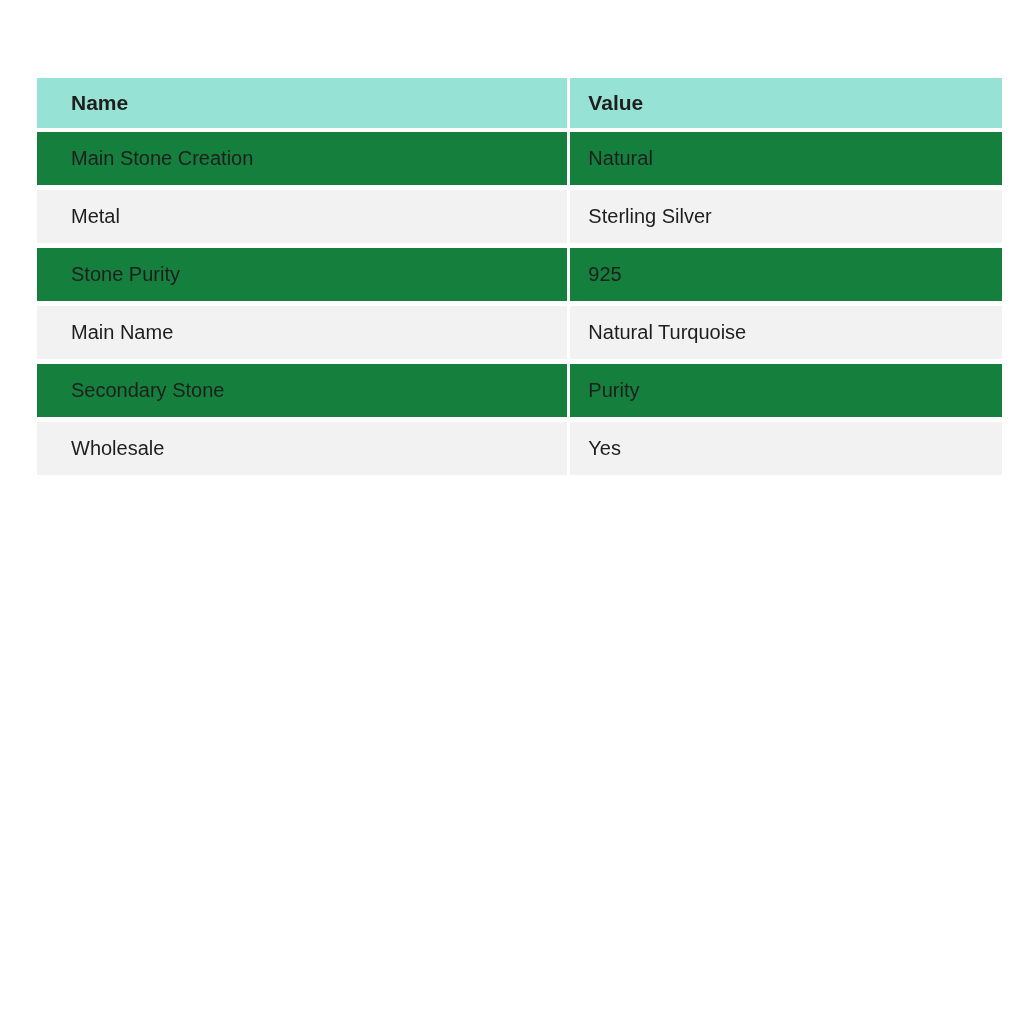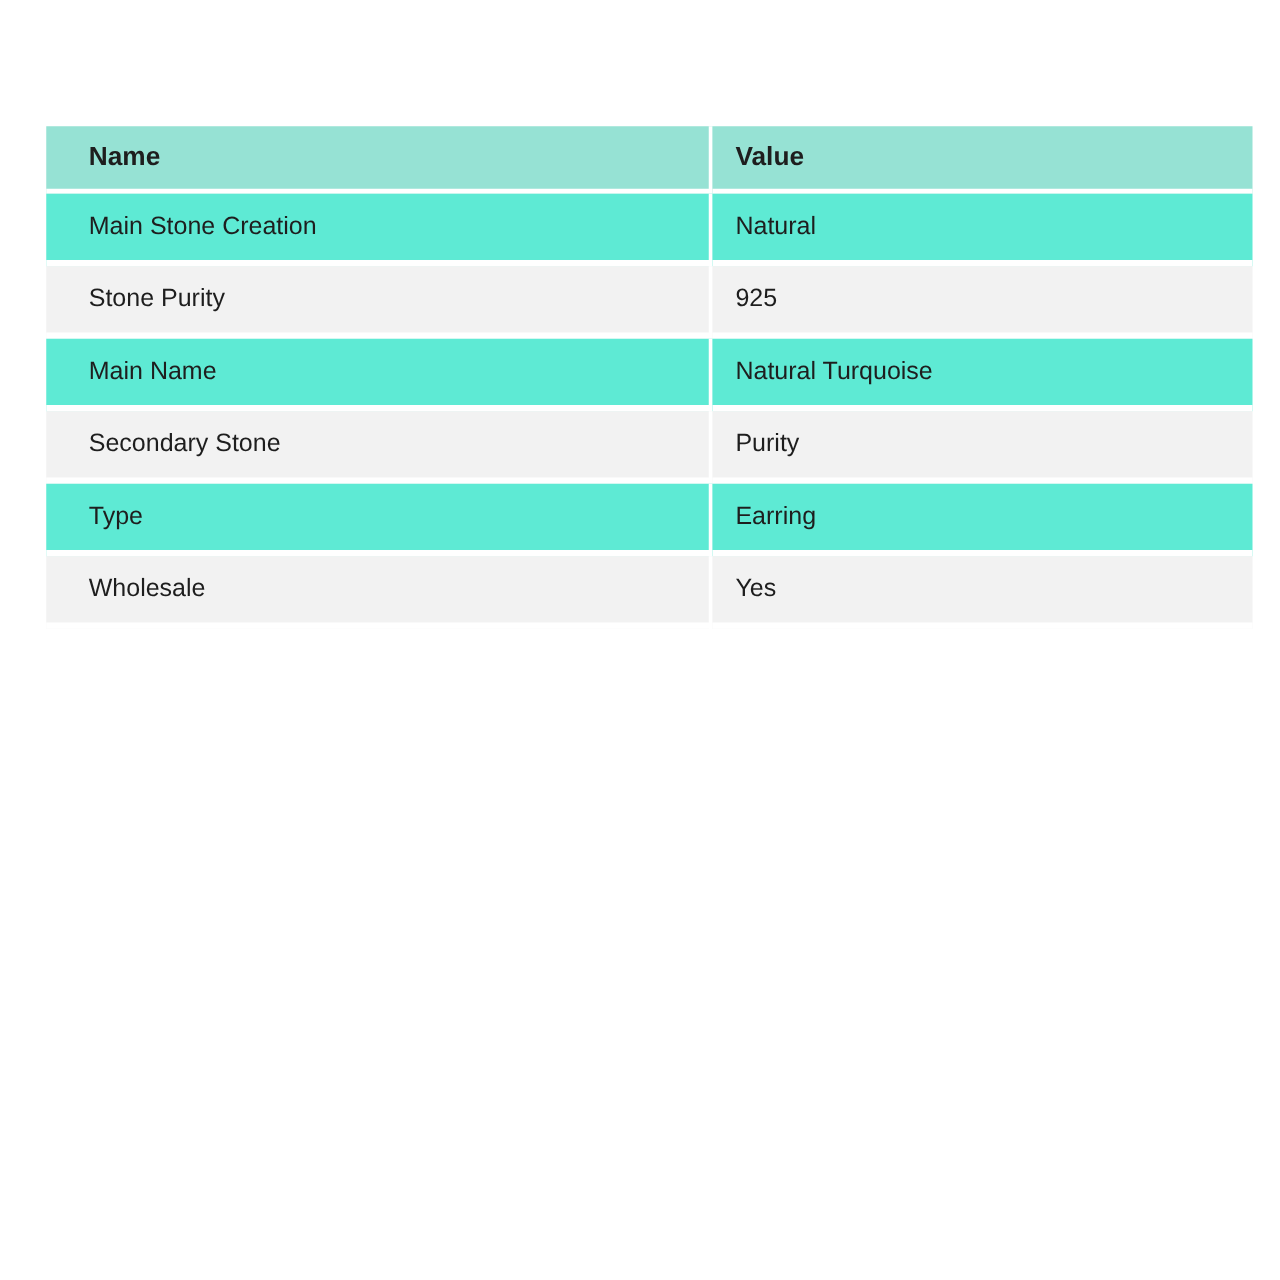--- a/index.html
+++ b/index.html
@@ -11,21 +11,21 @@
     width: 1024px;
     height: 1024px;
     position: relative;
     font-family: "Liberation Sans", "DejaVu Sans", sans-serif;
     color: var(--text-color, #1e1e1e);
     overflow: hidden;
   }
   .table-wrap {
     position: absolute;
     left: 37px;
-    top: 101px;
+    top: 78px;
     width: 965px;
   }
   table.specs {
     width: 100%;
     border-collapse: separate;
     border-spacing: 0;
     table-layout: fixed;
   }
   table.specs th {
     background: var(--header-bg, #96e2d4);
@@ -42,21 +42,21 @@
     border-right: 3px solid #ffffff;
     padding-left: 34px;
   }
   table.specs td {
     height: 53px;
     vertical-align: middle;
     font-size: 20px;
     font-weight: 400;
     padding: 0 10px 0 18px;
     border-bottom: 5px solid #ffffff;
-    background: #5eead4;
+    background: #15803d;
     white-space: nowrap;
     overflow: hidden;
   }
   table.specs td:first-child {
     border-right: 3px solid #ffffff;
     padding-left: 34px;
   }
   table.specs tbody tr:nth-child(even) td {
     background: var(--stripe-bg, #f2f2f2);
   }
@@ -71,41 +71,41 @@
         <th>Name</th>
         <th>Value</th>
       </tr>
     </thead>
     <tbody id="specs-body">
   <tr>
     <td>Main Stone Creation</td>
     <td>Natural</td>
   </tr>
 
+  <tr>
+    <td>Metal</td>
+    <td>Sterling Silver</td>
+  </tr>
 
   <tr>
     <td>Stone Purity</td>
     <td>925</td>
   </tr>
 
   <tr>
     <td>Main Name</td>
     <td>Natural Turquoise</td>
   </tr>
 
   <tr>
     <td>Secondary Stone</td>
     <td>Purity</td>
   </tr>
 
 
-  <tr>
-    <td>Type</td>
-    <td>Earring</td>
-  </tr>
 
   <tr>
     <td>Wholesale</td>
     <td>Yes</td>
   </tr>
 </tbody>
   </table>
 </div>
 
 </body></html>

